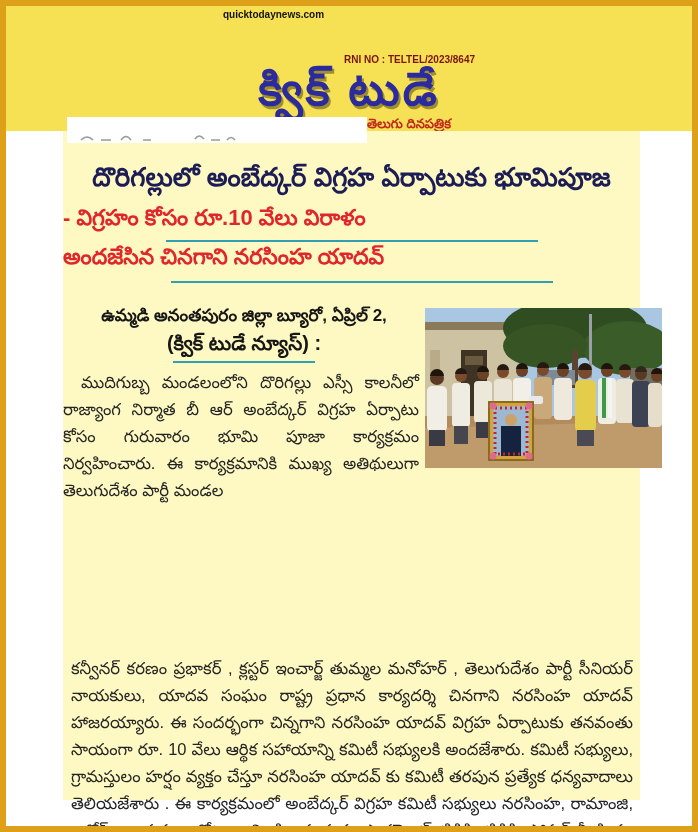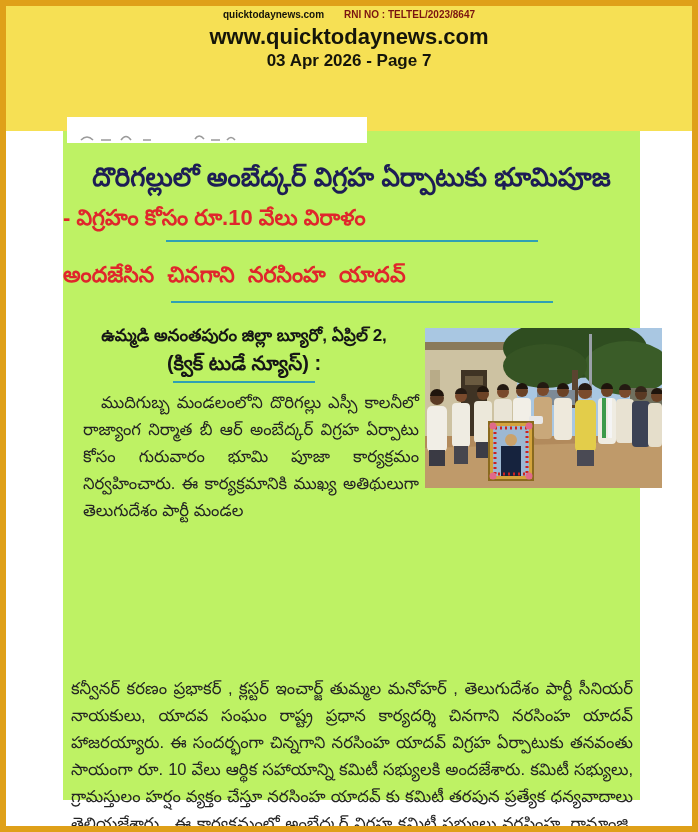--- a/index.html
+++ b/index.html
@@ -5,70 +5,77 @@
   html,body{margin:0;padding:0;background:#ffffff;}
   .page{
     width:698px;height:832px;box-sizing:border-box;position:relative;overflow:hidden;
     border:6px solid #DFA019;background:#ffffff;
     font-family:"Liberation Sans", sans-serif;
   }
   
   .masthead{position:absolute;top:0;left:0;width:100%;height:125px;background:#F6E054;text-align:center;}
   .topline{display:flex;justify-content:center;gap:20px;padding-top:3px;font-size:10px;font-weight:700;}
   .topline .site{color:#14140a;}
-  .topline .rni{color:#7a1410;}
+  .topline .rni{color:#7a1410;margin-top:45px;}
   .logo-wrap{display:inline-block;line-height:1;margin-top:1px;}
   .logo-telugu{
     font-size:46px;font-weight:800;color:#2B2B9E;letter-spacing:3px;
     text-shadow:2px 3px 0 rgba(50,45,0,0.45);
   }
   .logo-sub{text-align:right;margin-top:3px;font-weight:800;white-space:nowrap;}
   .logo-en{color:#D9201C;font-size:14px;letter-spacing:1px;}
   .logo-tl{color:#C0281E;font-size:13px;margin-left:8px;}
   .site-url{font-size:22px;font-weight:700;color:#15150a;margin-top:4px;}
   .date-line{font-size:17px;font-weight:700;color:#15150a;margin-top:1px;}
   
   .clip{
     position:absolute;left:57px;top:125px;width:577px;height:669px;
-    background:#bef264;color:#232323;
+    background:#fef9c3;color:#232323;
   }
   .torn{position:absolute;top:-14px;left:4px;width:300px;height:26px;background:#ffffff;overflow:hidden;}
   .torn svg{position:absolute;bottom:1px;left:10px;}
   .headline{
     margin:0;padding:30px 8px 0 8px;text-align:center;
     font-size:26px;line-height:1.25;font-weight:700;color:#1D1D55;
   }
   .subhead{ font-weight:700;color:#E0262C;font-size:22px;line-height:1.3; }
   .subhead.s1{margin-top:10px;}
-  .subhead.s2{margin-top:21px;font-family:Liberation Mono, monospace;}
+  .subhead.s2{margin-top:1px;}
   .rule1{width:372px;height:2px;background:#2FA0B4;margin:8px auto 0 auto;}
   .rule2{width:382px;height:2px;background:#2FA0B4;margin:9px 0 0 108px;}
   .content-row{position:relative;min-height:350px;margin-top:4px;}
   .left-col{width:362px;margin-top:18px;}
   .byline{ text-align:center;font-weight:700;color:#161616;font-size:17px;line-height:1.55;padding:2px 4px 0 4px; }
   .byline2{ text-align:center;font-weight:700;color:#161616;font-size:20px;line-height:1.45; }
   .byline-rule{width:142px;height:2px;background:#2FA0B4;margin:3px auto 4px auto;}
   .body-text{
     text-align:justify;font-size:16.5px;line-height:1.64;color:#242424;margin:0;
   }
-  .body-narrow{padding:2px 6px 0 20px;text-indent:18px;}
+  .body-narrow{padding:2px 6px 0 0;text-indent:18px;}
   .body-full{padding:2px 7px 0 8px;margin-top:2px;}
   
   .photo{position:absolute;left:362px;top:7px;width:237px;height:160px;overflow:hidden;background:#a9c7e2;}
   .photo svg{display:block;}
 </style>
 </head>
 <body>
 
 <div class="page">
 
   <header class="masthead">
     <div class="topline">
       <span class="site">quicktodaynews.com</span>
       <span class="rni">RNI NO : TELTEL/2023/8647</span>
+    </div>
+    <div class="logo-wrap">
+      <div class="logo-telugu">క్విక్ టుడే</div>
+      <div class="logo-sub">
+        <span class="logo-en">QUICK TODAY</span>
+        <span class="logo-tl">తెలుగు దినపత్రిక</span>
+      </div>
     </div>
     <div class="site-url">www.quicktodaynews.com</div>
     <div class="date-line">03 Apr 2026 - Page 7</div>
   </header>
 
   <section class="clip">
 
     <div class="torn">
       <svg width="280" height="10" viewBox="0 0 280 10">
         <path d="M4 8 q6 -6 12 0 M24 8 l10 0 M44 8 q5 -7 10 0 M66 8 l8 0 M118 7 q4 -6 9 0 M134 8 l9 0 M150 8 q4 -5 8 0" stroke="#9a9a9a" stroke-width="1.6" fill="none"></path>

